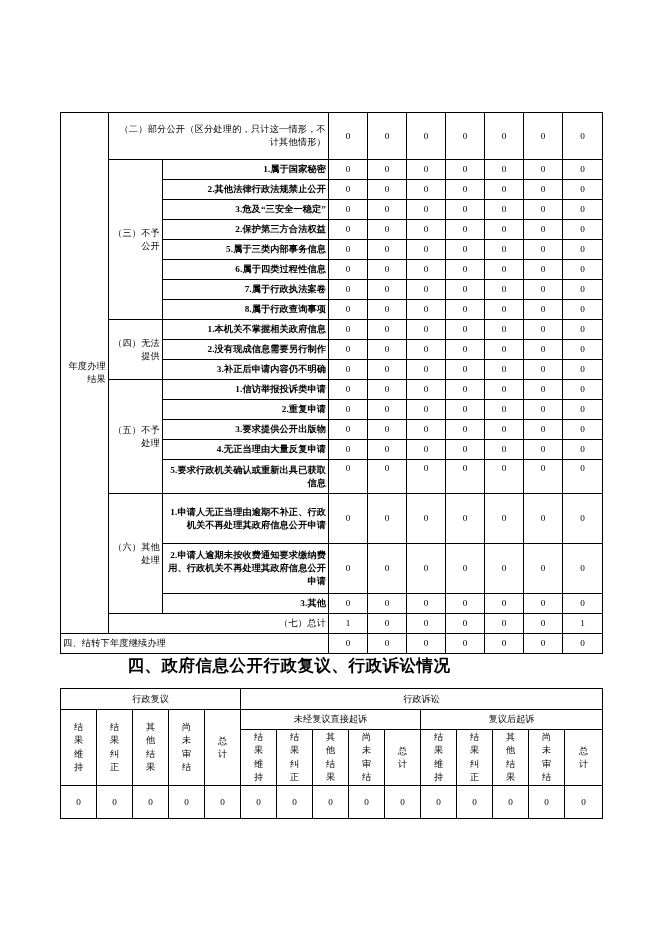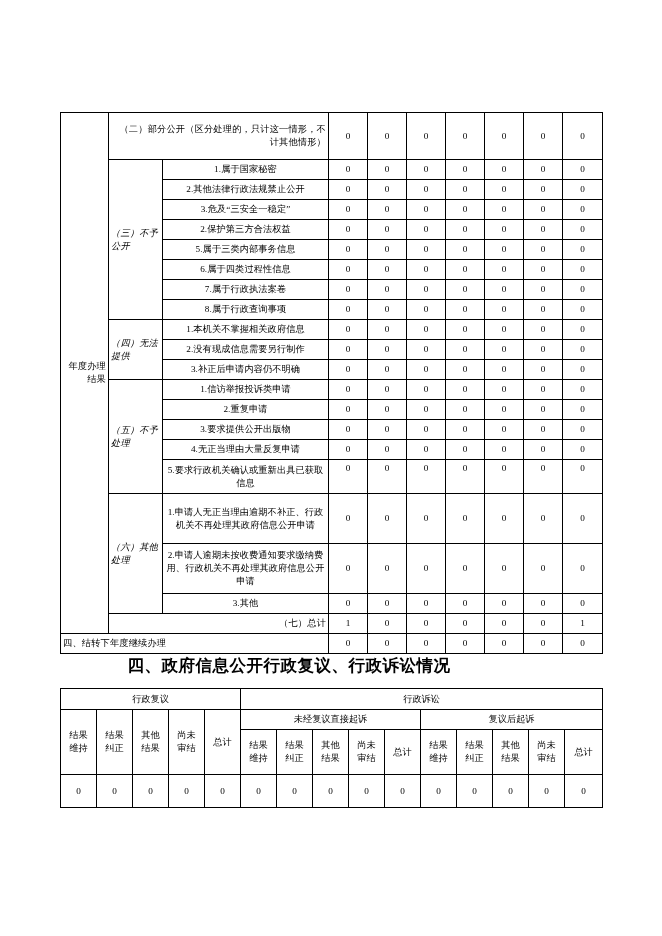--- a/index.html
+++ b/index.html
@@ -46,32 +46,32 @@
   .grp-bot > td { border-bottom: 1.6px solid #000; }
 
   .c-cat {
     width: 48px;
     text-align: right;
     vertical-align: middle;
     letter-spacing: 0.2px;
   }
   .c-sub {
     width: 54px;
-    text-align: left;
+    text-align: right;
     vertical-align: middle;
     letter-spacing: 0.2px;
     line-height: 1.5;
-    font-style: italic;
   }
   .c-item {
     width: 166px;
-    text-align: center;
+    text-align: right;
     padding-left: 3px;
     letter-spacing: 0.1px;
     line-height: 1.45;
+    font-weight: bold;
   }
   .c-num {
     width: 39.1px;
     text-align: center;
     vertical-align: middle;
   }
   .c-catspan     { text-align: right; padding-left: 6px; letter-spacing:0.2px; }
   .c-fullleft    { text-align: left; padding-left: 4px; letter-spacing:0.2px; }
 
   .r-tall td { height: 44px; }
@@ -98,21 +98,21 @@
     width: 542px;
     border-collapse: collapse;
     table-layout: fixed;
   }
   .tbl-four td {
     border: 1px solid #000;
     font-size: 9.2px;
     line-height: 1.35;
     text-align: center;
     vertical-align: middle;
-    padding: 1px 0;
+    padding: 1px 12px;
     font-family: "Liberation Serif", "DejaVu Serif", serif;
   }
   .tbl-four .grp-div-l { border-left: 1.6px solid #000; }
   .hdr-top td   { height: 18px; }
   .hdr-mid td   { height: 17px; font-family: Liberation Serif, serif; }
   .hdr-lab td   { height: 42px; }
   .val-row td   { height: 30px; }
 
   .two-line { display: block; line-height: 1.45; }
 </style>

